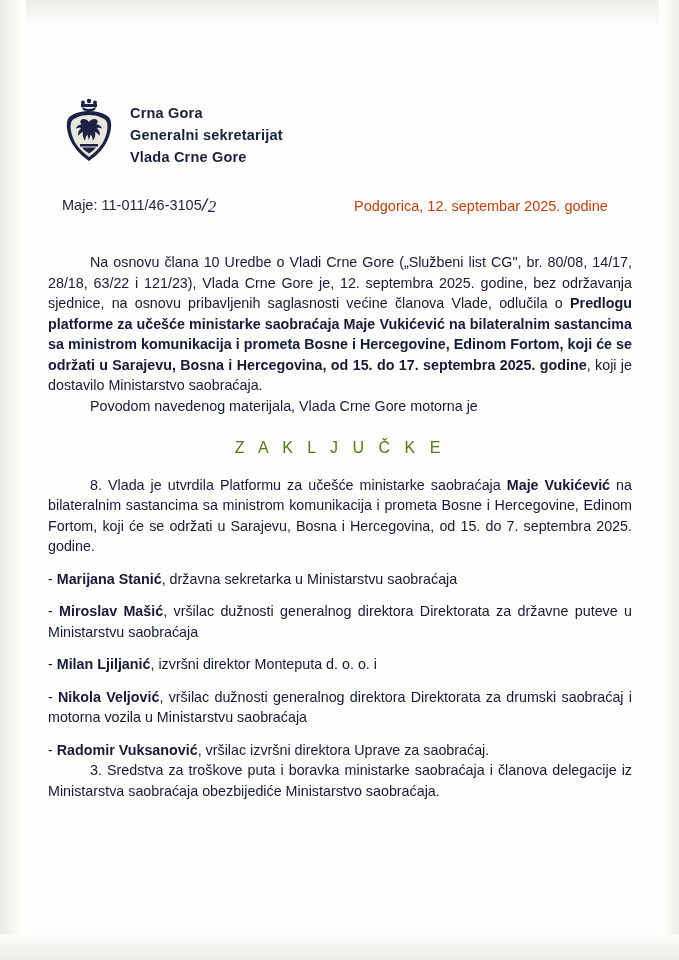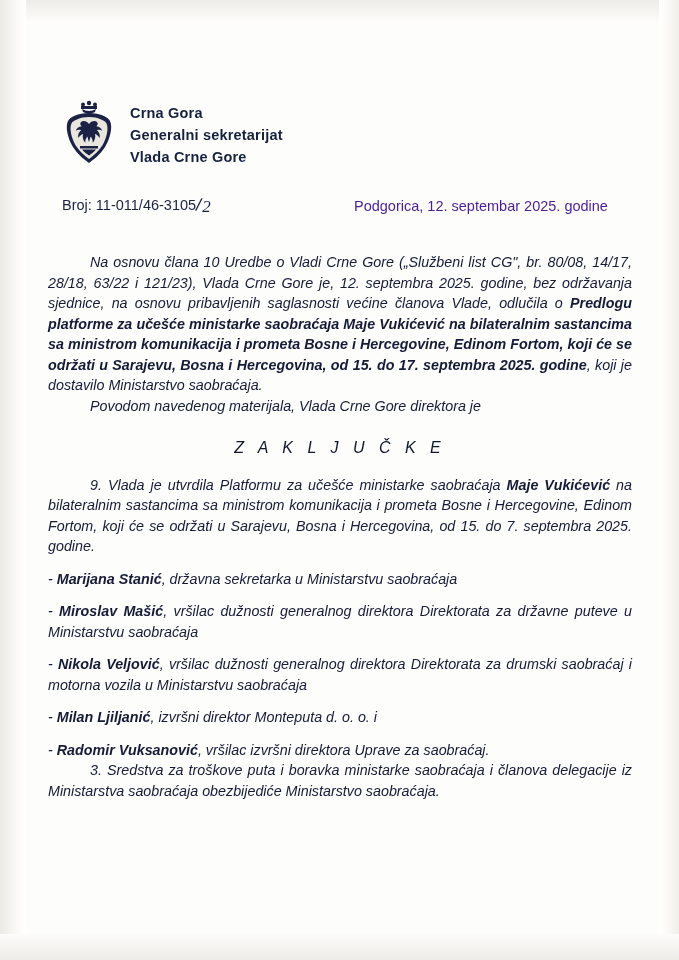--- a/index.html
+++ b/index.html
@@ -58,21 +58,21 @@
     width: 679px;
     height: 960px;
   }
 
   
   .header {
     position: absolute;
     left: 62px;
     top: 98px;
     display: flex;
-    align-items: center;
+    align-items: flex-start;
   }
   .coat {
     width: 54px;
     height: 66px;
     margin-right: 14px;
     flex: none;
   }
   .header-lines {
     padding-top: 4px;
   }
@@ -107,52 +107,51 @@
     transform: rotate(12deg);
     font-size: 18px;
     position: relative;
     top: 1px;
   }
   .placedate {
     position: absolute;
     left: 354px;
     top: 198px;
     font-size: 14.5px;
-    color: #4c1d95;
+    color: #c2410c;
     white-space: nowrap;
   }
 
   
   .body-block {
     position: absolute;
     left: 48px;
     top: 252px;
     width: 584px;
     font-size: 14.3px;
     line-height: 20.5px;
     text-align: justify;
     color: #151b38;
-    font-style: italic;
   }
   .p {
     margin: 0 0 0 0;
     text-align: justify;
   }
   .indent {
     text-indent: 42px;
   }
   .b { font-weight: bold; }
 
   .zakljucke {
     text-align: center;
     font-size: 16px;
     letter-spacing: 5px;
     font-weight: normal;
     margin: 22px 0 16px 0;
-    color: #0f172a;
+    color: #4d7c0f;
   }
 
   .list-item {
     margin-top: 12px;
     text-align: justify;
   }
 </style>
 </head>
 <body>
 
@@ -187,44 +186,44 @@
         </g>
       </svg>
       <div class="header-lines">
         <div class="header-line">Crna Gora</div>
         <div class="header-line">Generalni sekretarijat</div>
         <div class="header-line">Vlada Crne Gore</div>
       </div>
     </div>
 
     <div class="broj">
-      <span>Broj:</span>
+      <span>Maje:</span>
       <span>11-011/46-3105</span><span class="slash">/</span><span class="handwritten">2</span>
     </div>
 
     <div class="placedate">Podgorica, 12. septembar 2025. godine</div>
 
     <div class="body-block">
 
       <p class="p indent"><span>Na osnovu člana 10 Uredbe o Vladi Crne Gore („Službeni list CG", br. 80/08, 14/17, 28/18, 63/22 i 121/23), Vlada Crne Gore je, 12. septembra 2025. godine, bez održavanja sjednice, na osnovu pribavljenih saglasnosti većine članova Vlade, odlučila o </span><span class="b">Predlogu platforme za učešće ministarke saobraćaja Maje Vukićević na bilateralnim sastancima sa ministrom komunikacija i prometa Bosne i Hercegovine, Edinom Fortom, koji će se održati u Sarajevu, Bosna i Hercegovina, od 15. do 17. septembra 2025. godine</span><span>, koji je dostavilo Ministarstvo saobraćaja.</span></p>
 
-      <p class="p indent">Povodom navedenog materijala, Vlada Crne Gore direktora je</p>
+      <p class="p indent">Povodom navedenog materijala, Vlada Crne Gore motorna je</p>
 
       <div class="zakljucke">Z A K L J U Č K E</div>
 
-      <p class="p indent"><span>9. Vlada je utvrdila Platformu za učešće ministarke saobraćaja </span><span class="b">Maje Vukićević</span><span> na bilateralnim sastancima sa ministrom komunikacija i prometa Bosne i Hercegovine, Edinom Fortom, koji će se održati u Sarajevu, Bosna i Hercegovina, od 15. do 7. septembra 2025. godine.</span></p>
+      <p class="p indent"><span>8. Vlada je utvrdila Platformu za učešće ministarke saobraćaja </span><span class="b">Maje Vukićević</span><span> na bilateralnim sastancima sa ministrom komunikacija i prometa Bosne i Hercegovine, Edinom Fortom, koji će se održati u Sarajevu, Bosna i Hercegovina, od 15. do 7. septembra 2025. godine.</span></p>
 
 
       <p class="p list-item">- <span class="b">Marijana Stanić</span><span>, državna sekretarka u Ministarstvu saobraćaja</span></p>
 
       <p class="p list-item">- <span class="b">Miroslav Mašić</span><span>, vršilac dužnosti generalnog direktora Direktorata za državne puteve u Ministarstvu saobraćaja</span></p>
 
+      <p class="p list-item">- <span class="b">Milan Ljiljanić</span><span>, izvršni direktor Monteputa d. o. o. i</span></p>
+
       <p class="p list-item">- <span class="b">Nikola Veljović</span><span>, vršilac dužnosti generalnog direktora Direktorata za drumski saobraćaj i motorna vozila u Ministarstvu saobraćaja</span></p>
-
-      <p class="p list-item">- <span class="b">Milan Ljiljanić</span><span>, izvršni direktor Monteputa d. o. o. i</span></p>
 
       <p class="p list-item">- <span class="b">Radomir Vuksanović</span><span>, vršilac izvršni direktora Uprave za saobraćaj.</span></p>
 
       <p class="p indent">3. Sredstva za troškove puta i boravka ministarke saobraćaja i članova delegacije iz Ministarstva saobraćaja obezbijediće Ministarstvo saobraćaja.</p>
 
 
     </div>
   </div>
 </div>
 

